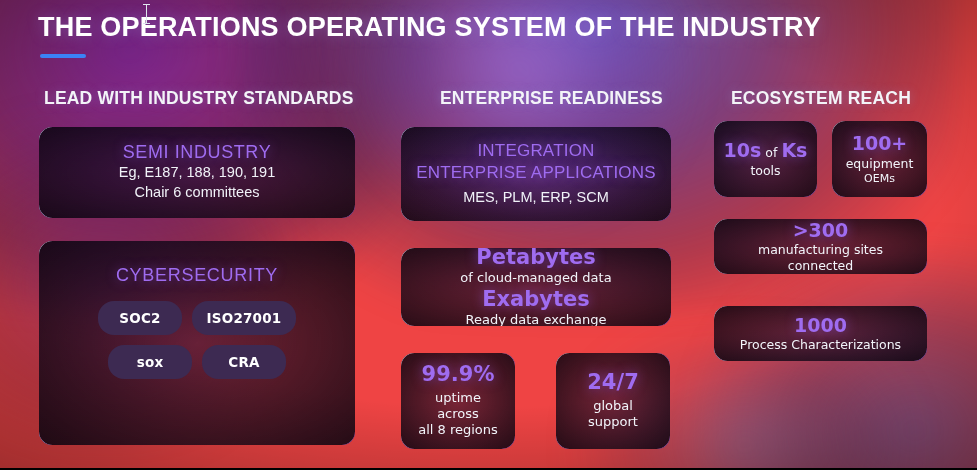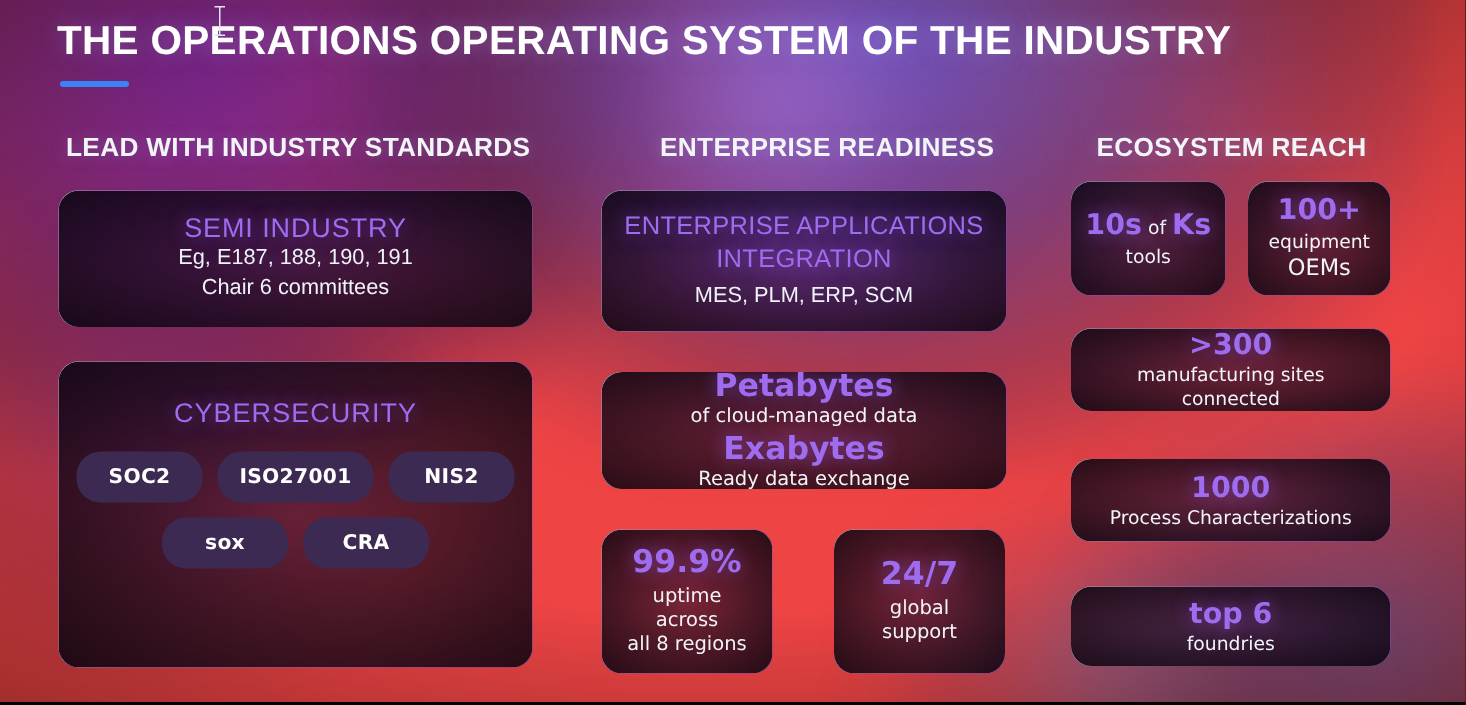--- a/index.html
+++ b/index.html
@@ -331,35 +331,34 @@
     </div>
   </div>
 
   <div class="card" id="card-cyber">
     <div class="card-inner">
       <div class="accent" id="cyber-title">CYBERSECURITY</div>
 
       <div class="pill-row">
         <div class="pill" id="pill-soc2">SOC2</div>
         <div class="pill" id="pill-iso">ISO27001</div>
-        <div class="pill" id="pill-nis2">NIS2</div>
       </div>
 
       <div class="pill-row">
         <div class="pill" id="pill-sox">sox</div>
         <div class="pill" id="pill-cra">CRA</div>
       </div>
 
     </div>
   </div>
 
   <div class="card glow-inside" id="card-eai">
     <div class="card-inner">
+      <div class="accent" id="eai-line2">INTEGRATION</div>
       <div class="accent" id="eai-line1">ENTERPRISE APPLICATIONS</div>
-      <div class="accent" id="eai-line2">INTEGRATION</div>
       <div class="body-line" id="eai-sub">MES, PLM, ERP, SCM</div>
     </div>
   </div>
 
   <div class="card" id="card-bytes">
     <div class="card-inner">
       <div class="stat" id="bytes-1">Petabytes</div>
       <div class="stat-sub" id="bytes-1s">of cloud-managed data</div>
       <div class="stat" id="bytes-2">Exabytes</div>
       <div class="stat-sub" id="bytes-2s">Ready data exchange</div>
@@ -389,38 +388,32 @@
         <span class="stat" id="tools-n2">Ks</span>
       </div>
       <div class="stat-sub" id="tools-s">tools</div>
     </div>
   </div>
 
   <div class="card" id="card-oems">
     <div class="card-inner">
       <div class="stat" id="oems-n">100+</div>
       <div class="stat-sub" id="oems-s">equipment</div>
-      <div class="stat-sub" style="font-size:15px;">OEMs</div>
+      <div class="stat-sub" style="font-size:11px;">OEMs</div>
     </div>
   </div>
 
   <div class="card" id="card-sites">
     <div class="card-inner">
       <div class="stat" id="sites-n">&gt;300</div>
       <div class="stat-sub" id="sites-s">manufacturing sites connected</div>
     </div>
   </div>
 
   <div class="card" id="card-proc">
     <div class="card-inner">
       <div class="stat" id="proc-n">1000</div>
       <div class="stat-sub" id="proc-s">Process Characterizations</div>
     </div>
   </div>
 
-  <div class="card" id="card-found">
-    <div class="card-inner">
-      <div class="stat" id="found-n">top 6</div>
-      <div class="stat-sub" id="found-s">foundries</div>
-    </div>
-  </div>
 
 </div>
 
 </body></html>

